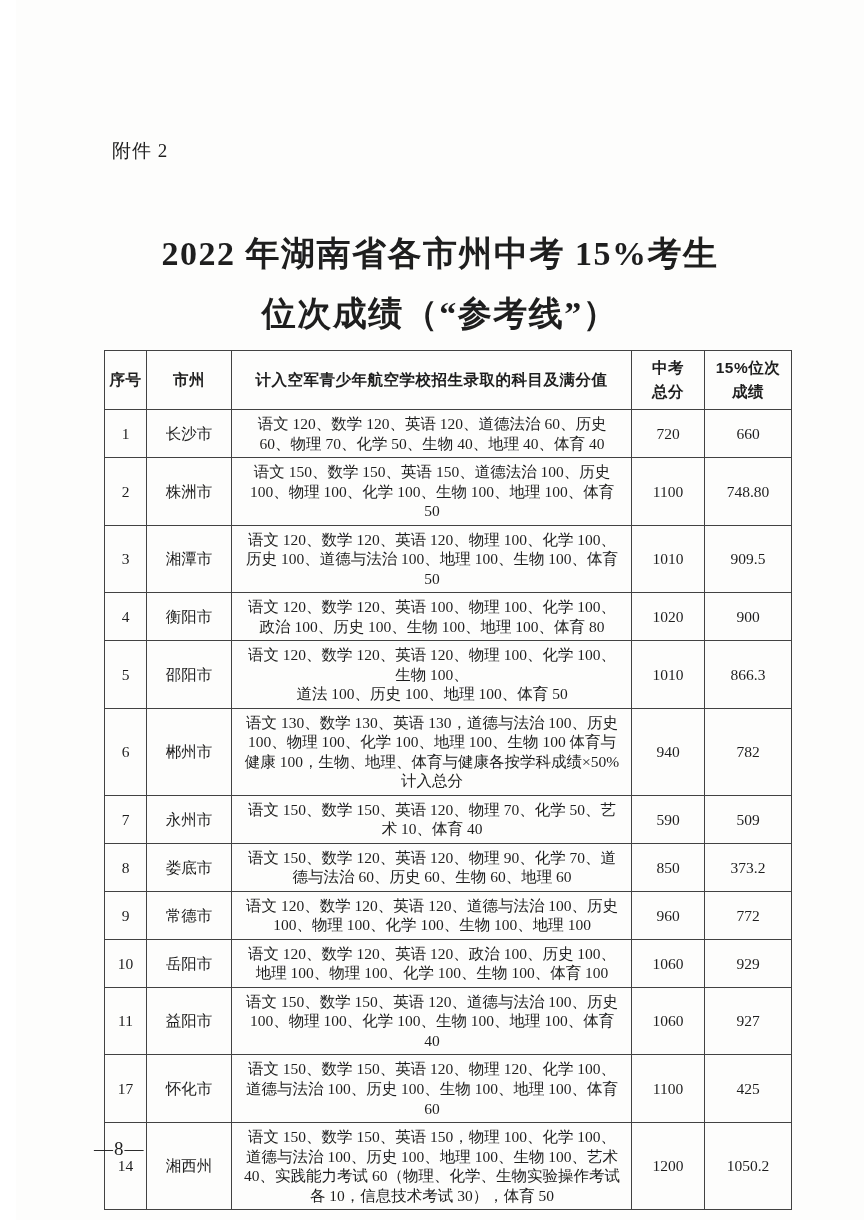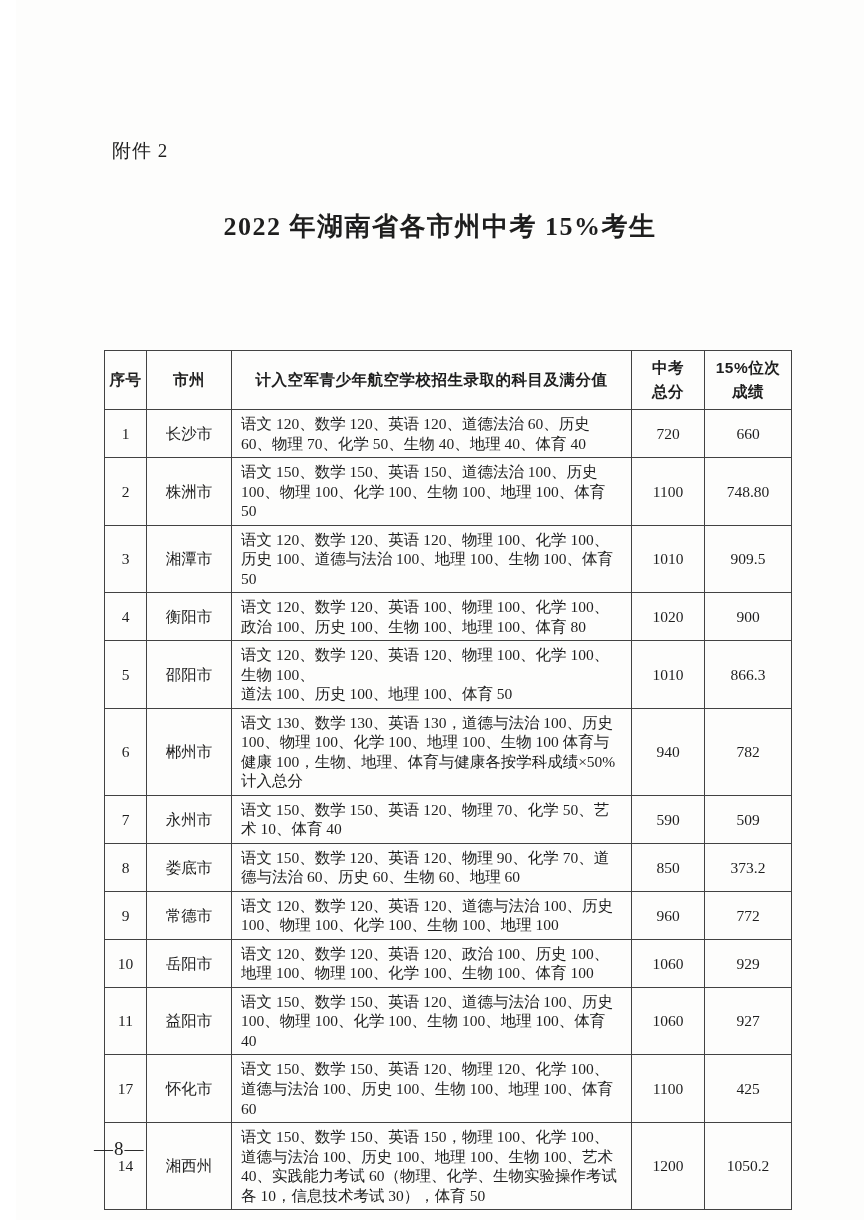--- a/index.html
+++ b/index.html
@@ -17,24 +17,24 @@
     margin-left: 16px;
   }
   .attachment {
     position: absolute;
     left: 96px; top: 138px;
     font-size: 19px;
     letter-spacing: 1px;
   }
   .title {
     position: absolute;
-    left: 0; top: 204px; width: 100%;
+    left: 0; top: 224px; width: 100%;
     text-align: center;
     font-weight: bold;
-    font-size: 26px;
+    font-size: 34px;
     line-height: 1.75;
     letter-spacing: 1.5px;
   }
   .doc-table {
     position: absolute;
     left: 88px; top: 350px;
     width: 687px;
     border-collapse: collapse;
     table-layout: fixed;
   }
@@ -50,37 +50,38 @@
     line-height: 1.55;
     padding: 5px 2px;
     letter-spacing: 0.5px;
   }
   .doc-table td {
     font-size: 15.5px;
     line-height: 1.26;
   }
   .cell-center { text-align: center; padding: 4px 2px; }
   .cell-subjects { text-align: left; padding: 4px 8px 4px 9px; }
-  .pre { white-space: pre-line; }
+  .pre { white-space: pre-line; text-align: center; }
   .footer-page {
     position: absolute;
     left: 78px; top: 1138px;
     font-size: 19px;
     letter-spacing: 1px;
   }
 </style>
 </head>
 <body>
 
 <div class="page">
 
   <div class="attachment">附件 2</div>
 
   <div class="title">
     <div>2022 年湖南省各市州中考 15%考生</div>
+    <div>位次成绩（“参考线”）</div>
   </div>
 
   <table class="doc-table">
     <colgroup>
       <col style="width:42px">
       <col style="width:85px">
       <col style="width:400px">
       <col style="width:73px">
       <col style="width:87px">
     </colgroup>

